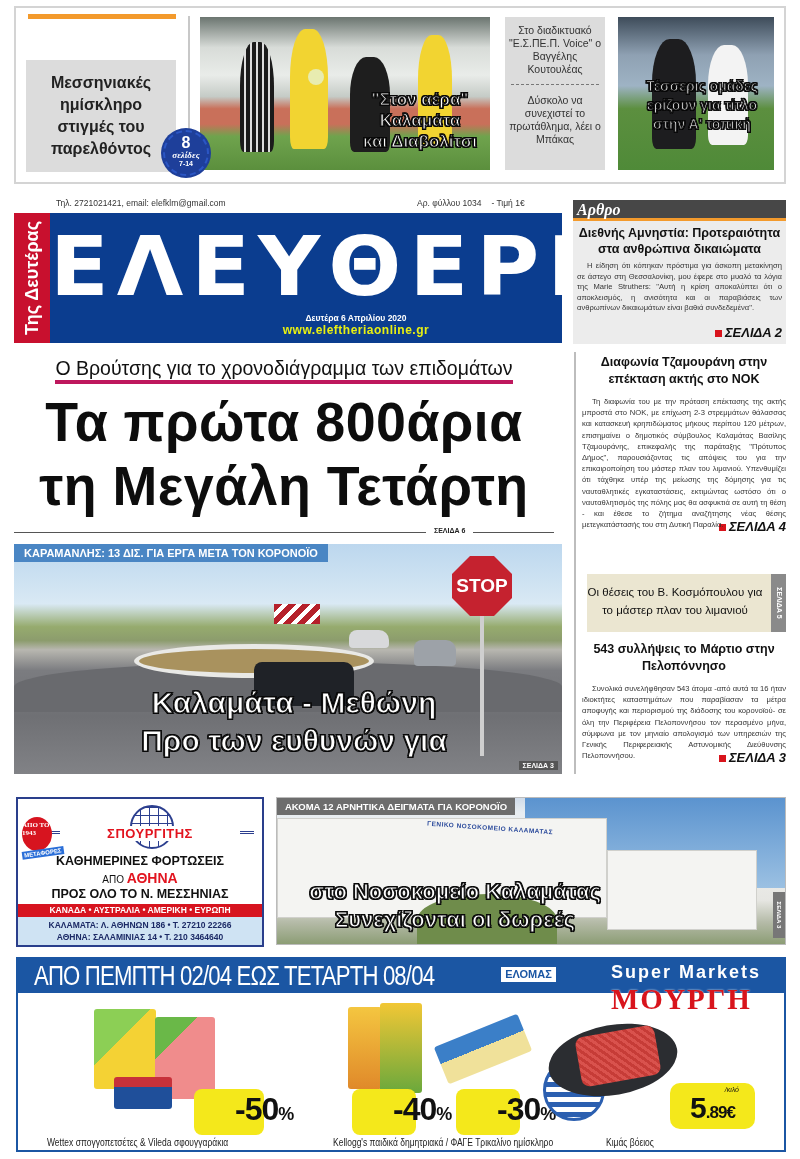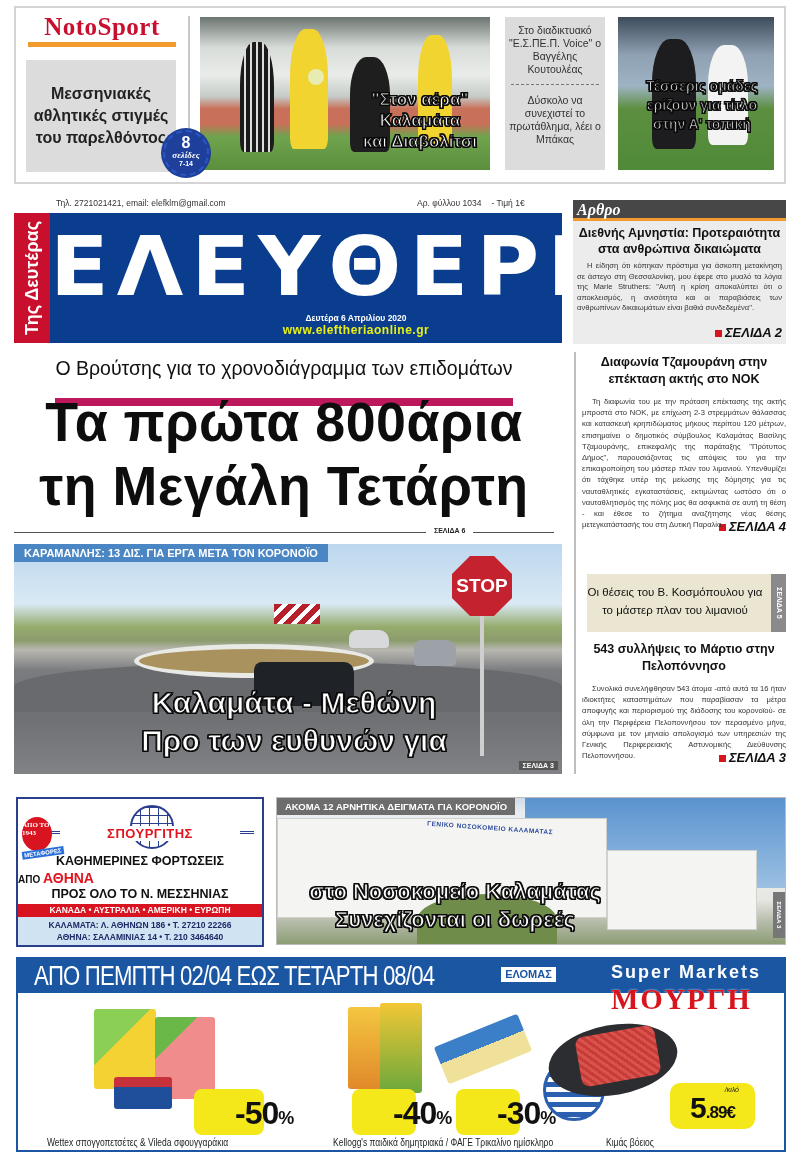--- a/index.html
+++ b/index.html
@@ -40,21 +40,21 @@
   .arthro { left: 573px; top: 200px; width: 213px; height: 144px; background: #ececec; }
   .arthro-head { height: 21px; background: #474747; color: #fff; font-family: "Liberation Serif", serif; font-style: italic; font-weight: bold; font-size: 16px; padding-left: 4px; line-height: 20px; border-bottom: 3px solid #f39a2c; }
   .arthro-title { font-weight: bold; font-size: 12.5px; line-height: 16px; text-align: center; margin-top: 4px; color: #111; }
   .arthro-body { font-size: 7.6px; line-height: 10.6px; color: #333; padding: 4px 4px 0 4px; text-indent: 10px; text-align: justify; }
   .page-tag { font-style: italic; font-weight: bold; color: #111; font-size: 13px; }
   .page-tag .sq { display: inline-block; width: 7px; height: 7px; background: #d8141c; margin-right: 3px; }
   .arthro .page-tag { position: absolute; right: 4px; bottom: 4px; }
 
   
   .kicker { left: 14px; top: 357px; width: 540px; text-align: center; }
-  .kicker span { font-size: 19.5px; color: #111; border-bottom: 8px solid #be185d; padding-bottom: 19px; }
+  .kicker span { font-size: 19.5px; color: #111; border-bottom: 4px solid #be185d; padding-bottom: 1px; }
   .headline { left: 14px; top: 390px; width: 540px; text-align: center; font-weight: bold; font-size: 56px; line-height: 64px; letter-spacing: 0.5px; color: #0d0d0d; font-family: "Liberation Sans", sans-serif; transform: scaleX(0.96); }
   .rule-line { left: 14px; top: 532px; width: 540px; height: 1px; background: #555; }
   .rule-tag { left: 426px; top: 527px; background: #fff; padding: 0 8px; font-size: 7px; font-weight: bold; color: #222; }
 
   
   .photo-road { left: 14px; top: 544px; width: 548px; height: 230px; background: linear-gradient(180deg, #bcd7ee 0%, #d9e9f4 26%, #96ab6e 36%, #8c9c6d 42%, #b8b7b0 46%, #7b7c80 55%, #6f7074 75%, #818286 100%); }
   .kar-tag { position: absolute; left: 0; top: 0; background: #4a86c4; color: #fff; font-weight: bold; font-size: 11px; padding: 3px 10px 3px 10px; }
   .stop-sign { position: absolute; left: 438px; top: 12px; width: 60px; height: 60px; background: #c5222f; clip-path: polygon(30% 0, 70% 0, 100% 30%, 100% 70%, 70% 100%, 30% 100%, 0 70%, 0 30%); color: #fff; font-weight: bold; font-size: 19px; text-align: center; line-height: 60px; }
   .stop-pole { position: absolute; left: 466px; top: 72px; width: 4px; height: 140px; background: #cfcfcf; }
   .chevron-board { position: absolute; left: 260px; top: 60px; width: 46px; height: 20px; background: repeating-linear-gradient(135deg, #b5202a 0 6px, #fff 6px 10px); }
@@ -73,21 +73,21 @@
   .kosmo .vtag span { position: absolute; left: 50%; top: 50%; transform: translate(-50%, -50%) rotate(90deg); white-space: nowrap; color: #fff; font-size: 7px; font-weight: bold; }
 
   
   .spourg { left: 16px; top: 797px; width: 248px; height: 150px; border: 2px solid #2a3f8c; background: #fff; }
   .globe { position: absolute; left: 112px; top: 6px; width: 44px; height: 44px; border-radius: 50%; border: 2px solid #2c3f8f; background: repeating-linear-gradient(0deg, transparent 0 7px, #2c3f8f 7px 8px), repeating-linear-gradient(90deg, transparent 0 8px, #2c3f8f 8px 9px); }
   .sp-brand { position: absolute; left: 42px; top: 27px; width: 180px; height: 15px; text-align: center; color: #e2141f; font-weight: bold; font-size: 13px; line-height: 15px; background: #fff; letter-spacing: 0.5px; }
   .sp-wing { position: absolute; top: 32px; height: 4px; width: 30px; background: repeating-linear-gradient(180deg, #2c3f8f 0 1px, #fff 1px 2px); }
   .sp-stamp { position: absolute; left: 4px; top: 18px; width: 30px; height: 34px; border-radius: 50%; background: #d7141f; color: #fff; font-family: "Liberation Serif", serif; font-weight: bold; font-size: 7px; line-height: 8px; padding-top: 4px; }
   .sp-stamp-sub { position: absolute; left: 4px; top: 50px; background: #2b6fd8; color: #fff; font-size: 6px; font-weight: bold; padding: 1px 2px; transform: rotate(-8deg); }
   .sp-line1 { position: absolute; left: 0; width: 100%; top: 55px; text-align: center; font-weight: bold; font-size: 12.5px; color: #111; }
-  .sp-line2 { position: absolute; left: 0; width: 100%; top: 71px; font-size: 10px; color: #111; font-weight: bold; }
+  .sp-line2 { position: absolute; left: 0; width: 100%; top: 71px; text-align: center; font-size: 10px; color: #111; font-weight: normal; }
   .sp-line2 b { color: #e2141f; font-size: 14px; }
   .sp-line3 { position: absolute; left: 0; width: 100%; top: 88px; text-align: center; font-weight: bold; font-size: 12.5px; color: #111; }
   .sp-countries { position: absolute; left: 0; width: 100%; top: 105px; height: 13px; background: #d7141f; color: #fff; font-weight: bold; font-size: 8.5px; line-height: 13px; text-align: center; }
   .sp-addr { position: absolute; left: 0; width: 100%; top: 118px; height: 28px; background: #cfe3f3; color: #1c2a66; font-weight: bold; font-size: 8.5px; line-height: 12px; text-align: center; padding-top: 2px; }
 
   .photo-hosp { left: 276px; top: 797px; width: 510px; height: 148px; background: linear-gradient(180deg, #cfdbe9 0%, #e8edf1 10%, #f0f0ee 40%, #e6e6e2 70%, #b5bba8 85%, #8c9d75 100%); border: 1px solid #bbb; }
   .hosp-sky { position: absolute; right: 0; top: 0; width: 260px; height: 90px; background: linear-gradient(180deg, #5b93cf 0%, #9bc0e2 100%); }
   .hosp-bld { position: absolute; background: #f4f4f2; border: 1px solid #d0d0cc; }
   .hosp-tag { position: absolute; left: 0; top: 0; background: #6d6d6d; color: #fff; font-weight: bold; font-size: 9.5px; padding: 3px 8px; }
   .hosp-sign { position: absolute; left: 150px; top: 26px; font-size: 6.5px; color: #2c4b9c; font-weight: bold; transform: rotate(4deg); letter-spacing: 0.5px; }
@@ -95,41 +95,40 @@
   .hosp-vtag span { position: absolute; left: 50%; top: 50%; transform: translate(-50%, -50%) rotate(90deg); white-space: nowrap; color: #fff; font-size: 6px; font-weight: bold; }
 
   
   .sm-ad { left: 16px; top: 957px; width: 770px; height: 195px; border: 2px solid #1b56a3; background: #fff; }
   .sm-band { position: absolute; left: 0; top: 0; width: 100%; height: 34px; background: #1b56a3; }
   .sm-dates { position: absolute; left: 16px; top: 1px; color: #fff; font-size: 27px; line-height: 32px; letter-spacing: -1px; font-family: "Liberation Sans Narrow", "Liberation Sans", sans-serif; transform: scaleX(0.82); transform-origin: left; }
   .elomas { position: absolute; left: 483px; top: 8px; width: 55px; height: 18px; background: #fff; color: #1b56a3; font-weight: bold; font-size: 11px; text-align: center; line-height: 14px; border-bottom: 3px solid #1b56a3; }
   .sm-brand1 { position: absolute; left: 593px; top: 3px; color: #fff; font-weight: bold; font-size: 18px; letter-spacing: 2px; }
   .sm-brand2 { position: absolute; left: 593px; top: 24px; color: #d8141c; font-family: "Liberation Serif", serif; font-weight: bold; font-size: 29px; letter-spacing: 2px; line-height: 32px; text-shadow: 0 0 2px #fff; }
   .pack { position: absolute; border-radius: 3px; }
-  .disc { position: absolute; background: #f4e81b; border-radius: 8px; color: #111; font-weight: bold; font-size: 32px; line-height: 49px; text-align: center; letter-spacing: -1px; font-family: "Liberation Sans", sans-serif; padding-left: 41px; }
+  .disc { position: absolute; background: #f4e81b; border-radius: 8px; color: #111; font-weight: bold; font-size: 32px; line-height: 41px; text-align: center; letter-spacing: -1px; font-family: "Liberation Sans", sans-serif; padding-left: 41px; }
   .disc small { font-size: 18px; }
   .caption { position: absolute; font-size: 10px; color: #222; font-family: "Liberation Sans", sans-serif; transform: scaleX(0.85); transform-origin: left; white-space: nowrap; }
   .meat-plate { position: absolute; left: 530px; top: 66px; width: 130px; height: 70px; background: #2b2d31; border-radius: 50%; transform: rotate(-10deg); }
   .meat { position: absolute; left: 560px; top: 72px; width: 80px; height: 50px; background: repeating-linear-gradient(45deg, #d9524d 0 3px, #c63c37 3px 6px); border-radius: 8px; transform: rotate(-10deg); }
   .greek-seal { position: absolute; left: 525px; top: 100px; width: 62px; height: 62px; border-radius: 50%; border: 3px solid #2b5fb0; background: repeating-linear-gradient(180deg, #2b5fb0 0 5px, #fff 5px 10px); }
   .price-tag { position: absolute; left: 652px; top: 124px; width: 85px; height: 46px; background: #f4e81b; border-radius: 10px; text-align: center; }
   .price-tag .unit { position: absolute; right: 16px; top: 3px; font-size: 7px; font-style: italic; }
   .price-tag .val { font-weight: bold; font-size: 30px; line-height: 50px; letter-spacing: -1px; }
   .price-tag .val small { font-size: 17px; }
 </style>
 </head>
 <body>
 
 <div class="abs top-strip"></div>
 
 <div class="abs noto-logo">
-  <div class="name">NotoSport</div>
   <div class="bar"></div>
 </div>
-<div class="abs noto-blurb">Μεσσηνιακές αθλητικές στιγμές του παρελθόντος</div>
+<div class="abs noto-blurb">Μεσσηνιακές ημίσκληρο στιγμές του παρελθόντος</div>
 <div class="abs vdivider"></div>
 
 <div class="abs photo photo-football">
   <div class="player" style="left:40px;top:25px;width:34px;height:110px;background:repeating-linear-gradient(90deg,#1b1b1b 0 4px,#ddd 4px 6px);"></div>
   <div class="player" style="left:90px;top:12px;width:38px;height:120px;background:#f2d431;"></div>
   <div class="player" style="left:150px;top:40px;width:40px;height:95px;background:#1e1e1e;"></div>
   <div class="player" style="left:218px;top:18px;width:34px;height:110px;background:#f2d431;"></div>
   <div style="position:absolute;left:108px;top:52px;width:16px;height:16px;border-radius:50%;background:#e8ecb0;"></div>
   <div class="overlay-text" style="left:150px;top:72px;width:140px;font-size:17px;line-height:21px;">
     <div>"Στον αέρα"</div>

